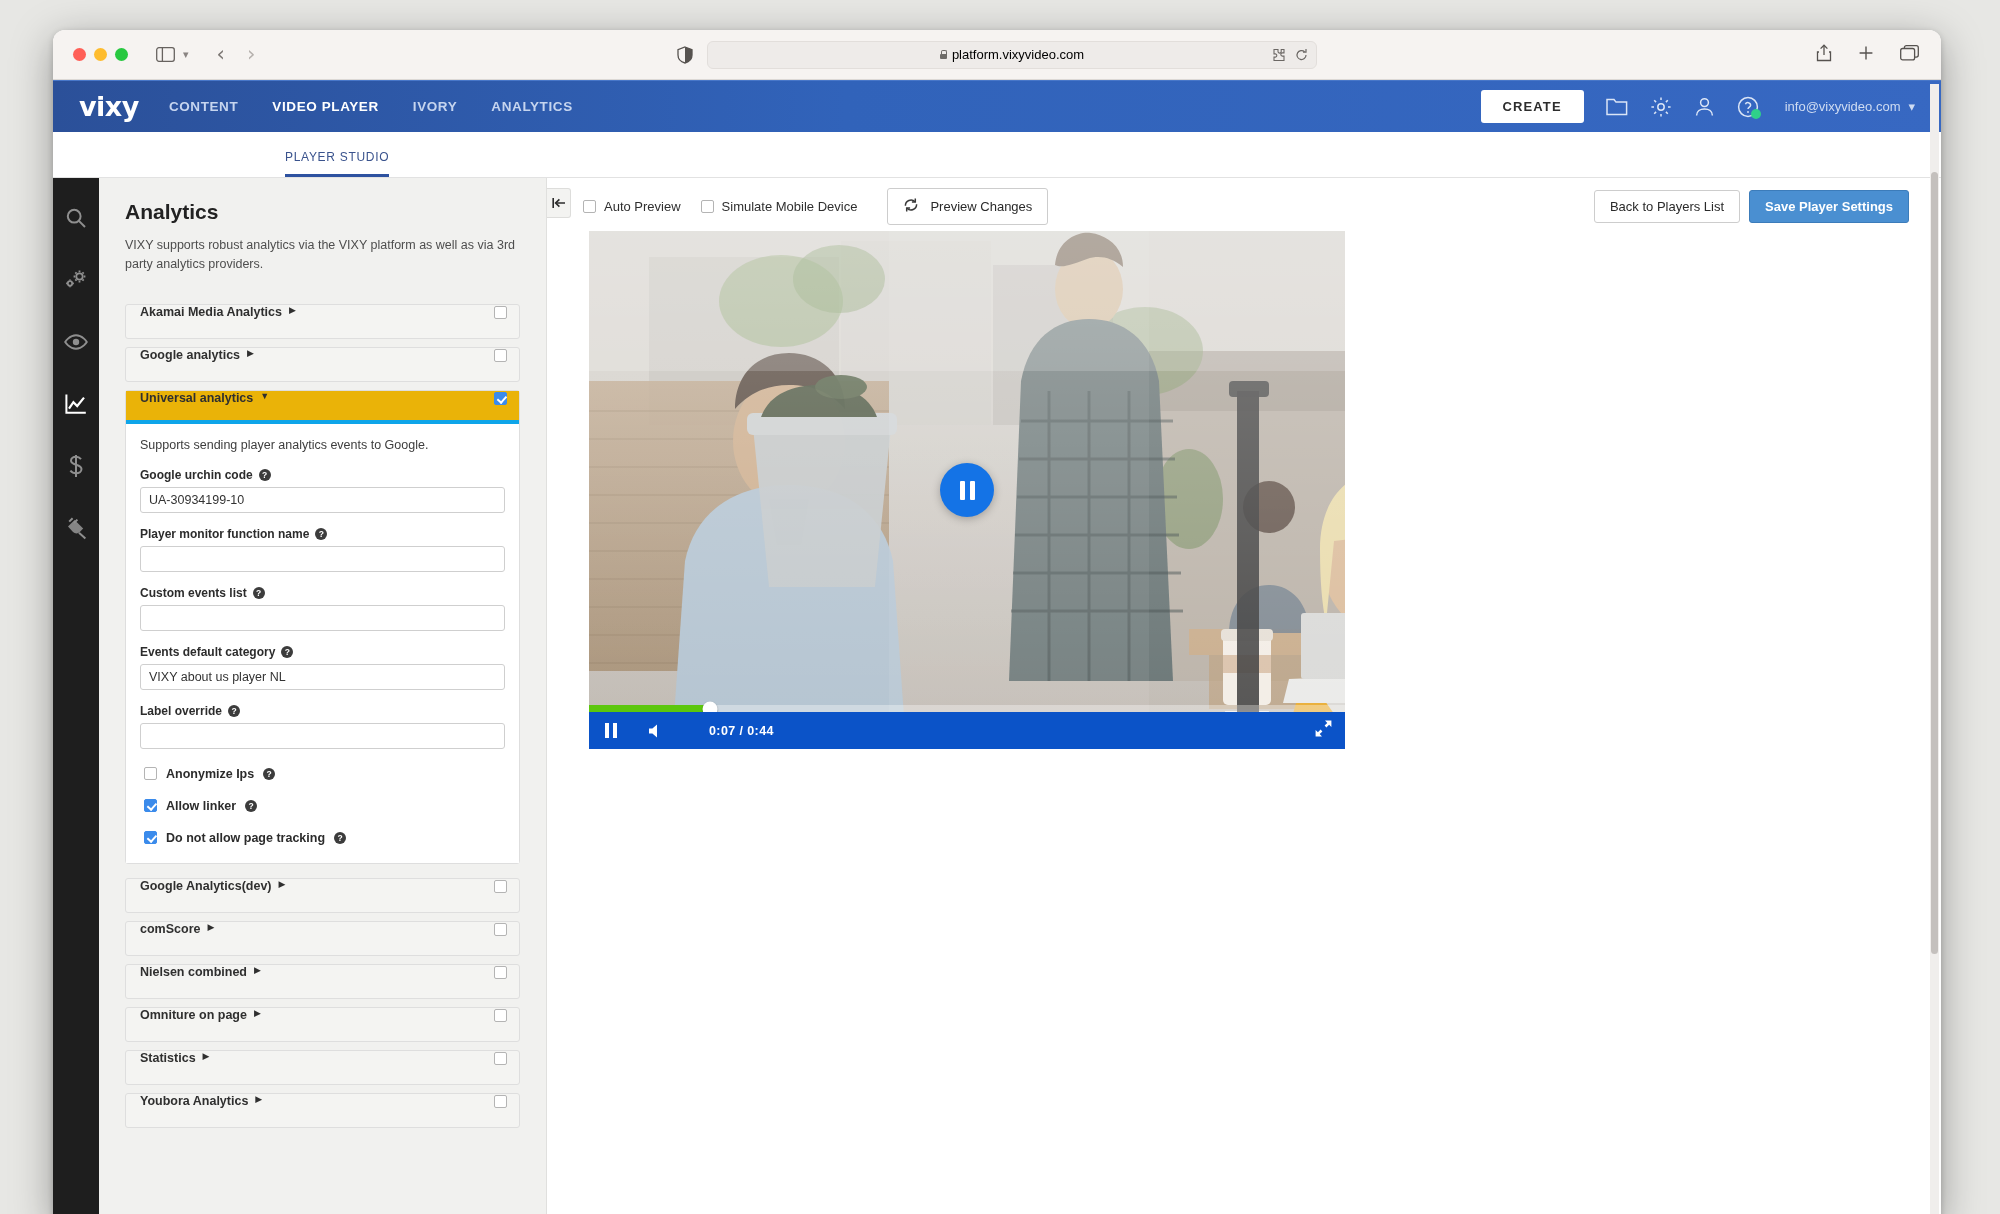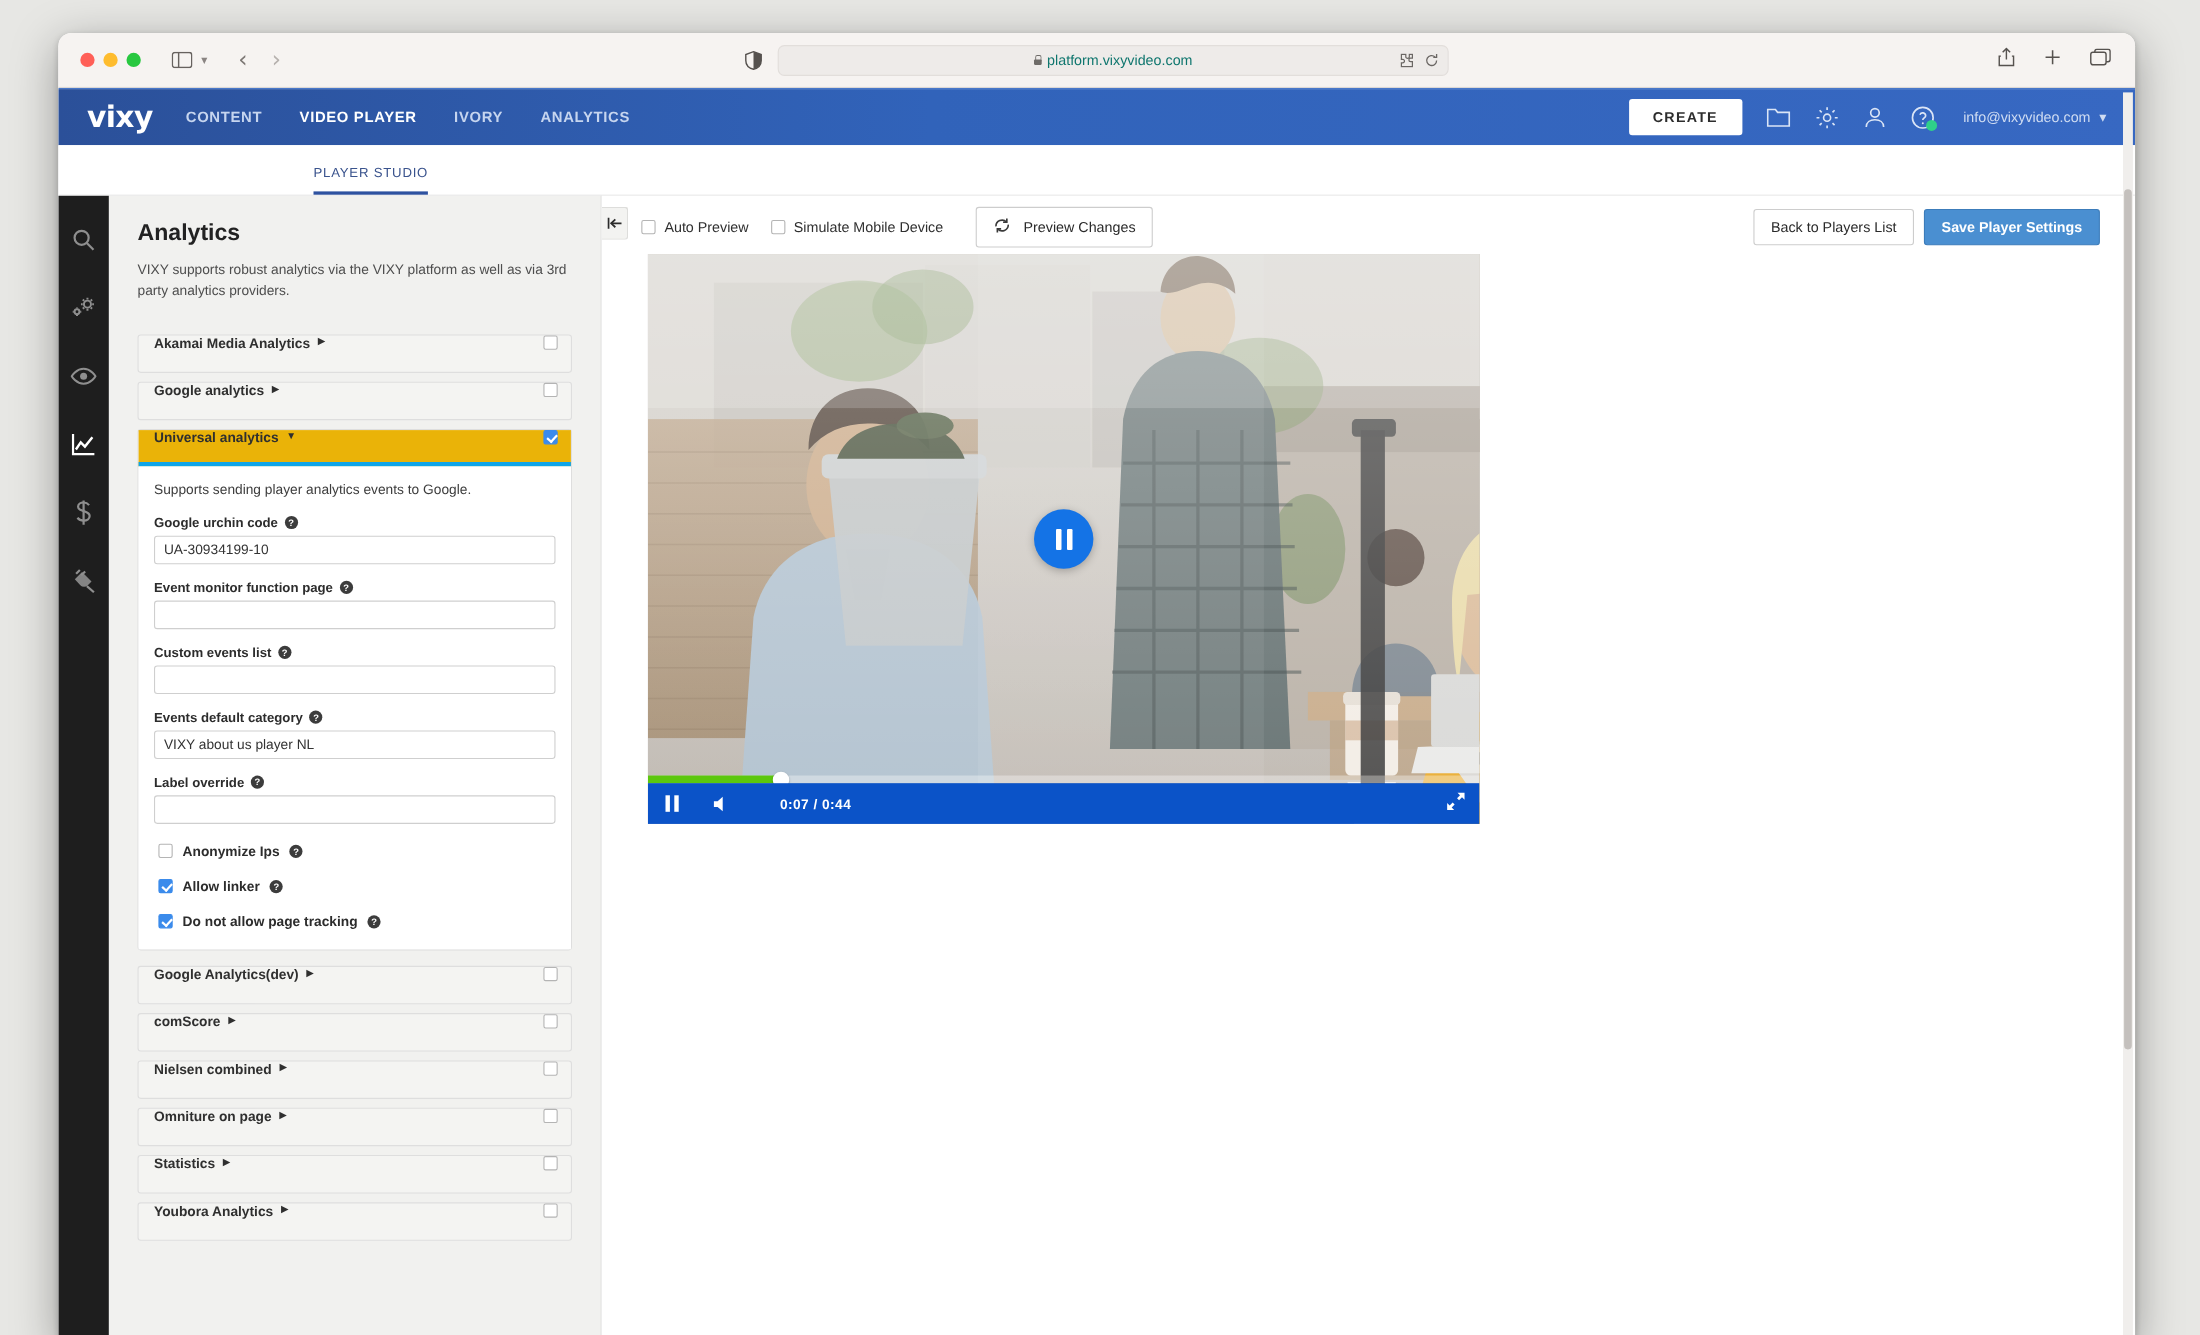--- a/index.html
+++ b/index.html
@@ -63,21 +63,21 @@
   .urlbar {
     flex: 1 1 auto;
     height: 28px;
     background: #eeebe9;
     border: 1px solid #e2dedb;
     border-radius: 6px;
     display: flex; align-items: center; justify-content: center;
     position: relative;
   }
   .urltext {
-    font-size: 13px; color: #0f766e;
+    font-size: 13px; color: #000000;
     display: flex; align-items: center; gap: 5px;
   }
   .lock { width: 7px; height: 9px; position: relative; display: inline-block; }
   .lock::before {
     content: ""; position: absolute; left: 0; bottom: 0;
     width: 7px; height: 5px; background: #6e6b68; border-radius: 1px;
   }
   .lock::after {
     content: ""; position: absolute; left: 1.5px; top: 0;
     width: 4px; height: 5px; border: 1.2px solid #6e6b68;
@@ -547,21 +547,21 @@
           <div class="field">
             <label class="field-label">
               <span>Google urchin code</span>
               <span class="help">?</span>
             </label>
             <input class="inp" type="text" value="UA-30934199-10" style="">
           </div>
 
           <div class="field">
             <label class="field-label">
-              <span>Event monitor function page</span>
+              <span>Player monitor function name</span>
               <span class="help">?</span>
             </label>
             <input class="inp" type="text" value="" style="">
           </div>
 
           <div class="field">
             <label class="field-label">
               <span>Custom events list</span>
               <span class="help">?</span>
             </label>

